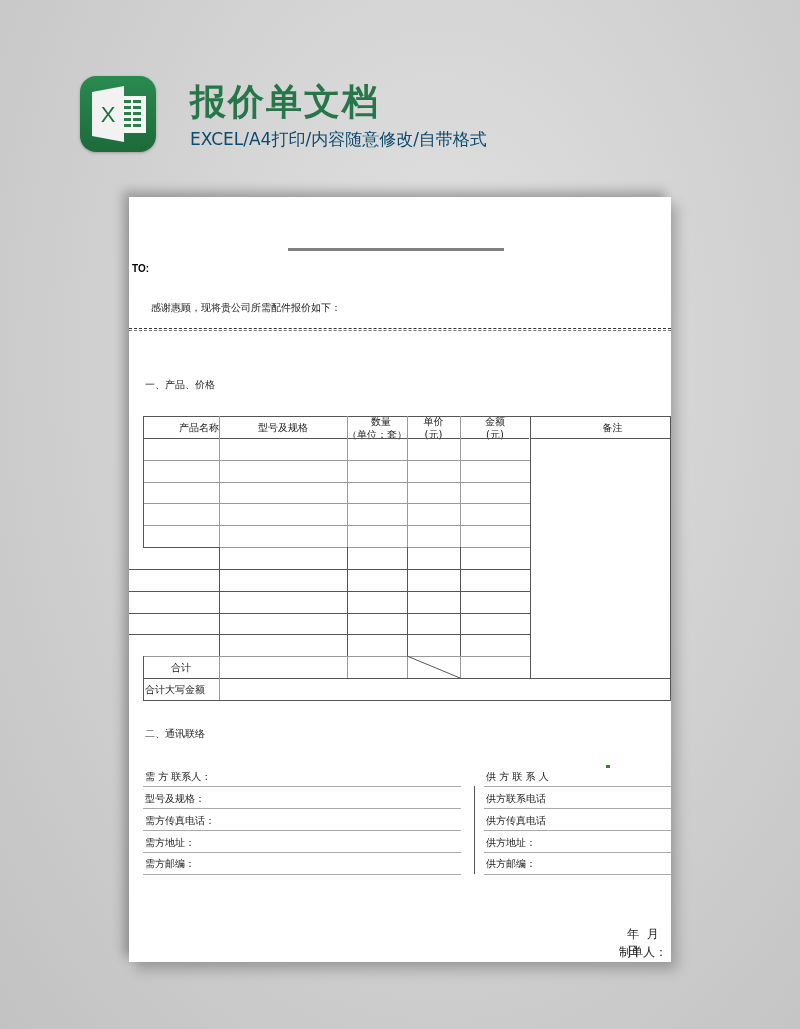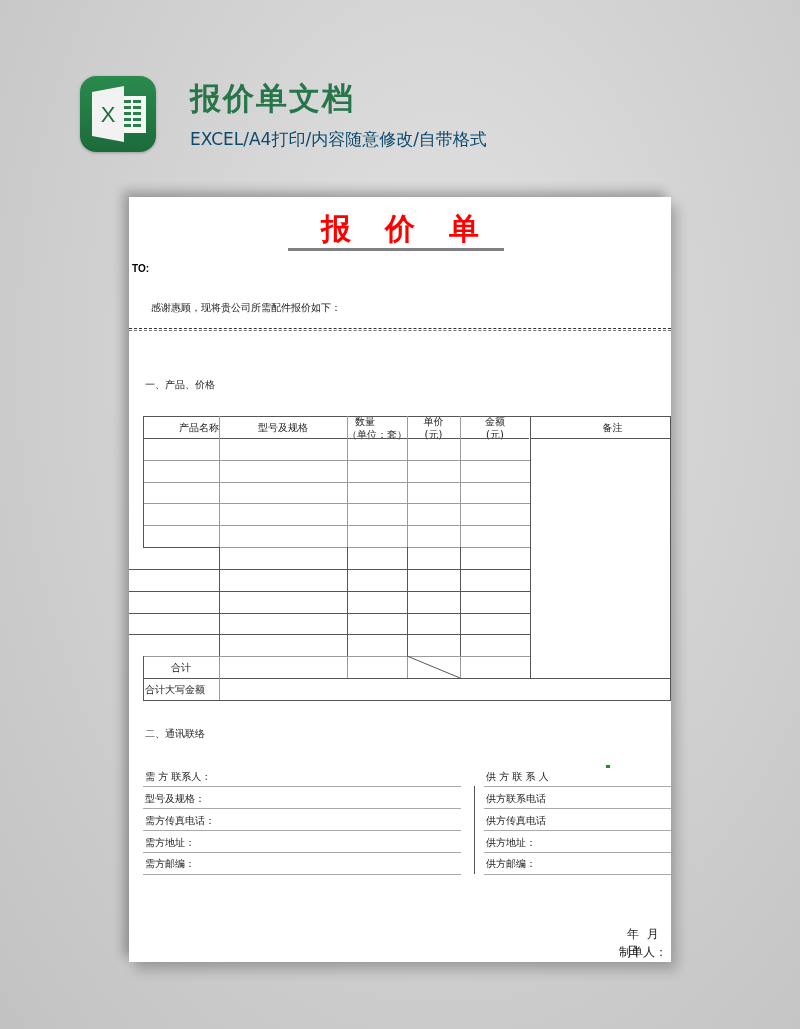--- a/index.html
+++ b/index.html
@@ -9,21 +9,21 @@
     font-family: "DejaVu Sans", "Liberation Sans", sans-serif;
   }
   
   .app-icon {
     position: absolute; left: 80px; top: 76px; width: 76px; height: 76px;
     border-radius: 16px; background: linear-gradient(180deg, #2a8a4e 0%, #1c6b3a 100%);
     box-shadow: 0 1px 3px rgba(0,0,0,0.25);
   }
   .app-icon svg { position: absolute; left: 0; top: 0; }
   .title {
-    position: absolute; left: 190px; top: 78px; font-size: 31px; font-weight: bold;
+    position: absolute; left: 190px; top: 78px; font-size: 36px; font-weight: bold;
     color: #27764a; letter-spacing: 2px;
   }
   .subtitle {
     position: absolute; left: 190px; top: 128px; font-size: 17px; color: #0c4a6e;
   }
   
   .paper {
     position: absolute; left: 129px; top: 197px; width: 542px; height: 765px;
     background: #ffffff;
     box-shadow: -6px -6px 10px rgba(0,0,0,0.25), 6px 8px 12px rgba(0,0,0,0.22);
@@ -74,34 +74,33 @@
         <rect x="53" y="48" width="8" height="3"></rect>
     </g>
     <polygon points="12,16 44,10 44,66 12,60" fill="#f2f2f2"></polygon>
     <text x="28" y="46" font-family="Liberation Sans, sans-serif" font-size="22" fill="#1e6e3e" text-anchor="middle">X</text>
   </svg>
 </div>
 <div class="title">报价单文档</div>
 <div class="subtitle">EXCEL/A4打印/内容随意修改/自带格式</div>
 
 <div class="paper">
-  <div class="doc-title">报价单</div>
   <div class="title-underline"></div>
   <div class="to-label">TO:</div>
   <div class="intro">感谢惠顾，现将贵公司所需配件报价如下：</div>
   <div class="dash-line"></div>
   <div class="dash-line2"></div>
 
   <div class="section-label" style="top:181px;">一、产品、价格</div>
 
   <div>
 
     <div class="cell-text" style="left:14px; width:76px; top:225px;padding-left:18px;">产品名称</div>
     <div class="cell-text" style="left:90px; width:128px; top:225px;">型号及规格</div>
-    <div class="cell-text" style="left:206px; width:60px; top:219px;">数量</div>
+    <div class="cell-text" style="left:222px; width:60px; top:219px;">数量</div>
     <div class="cell-text" style="left:218px; width:60px; top:232px;">（单位：套）</div>
     <div class="cell-text" style="left:278px; width:53px; top:219px;">单价</div>
     <div class="cell-text" style="left:278px; width:53px; top:232px;">(元)</div>
     <div class="cell-text" style="left:331px; width:70px; top:219px;">金额</div>
     <div class="cell-text" style="left:331px; width:70px; top:232px;">(元)</div>
     <div class="cell-text" style="left:401px; width:141px; top:225px;padding-left:12px;">备注</div>
 
     <div class="hline dark" style="left:14px; width:528px; top:219px;"></div>
     <div class="hline dark" style="left:14px; width:386px; top:241px;"></div>
     <div class="hline dark" style="left:401px; width:141px; top:241px;"></div>

